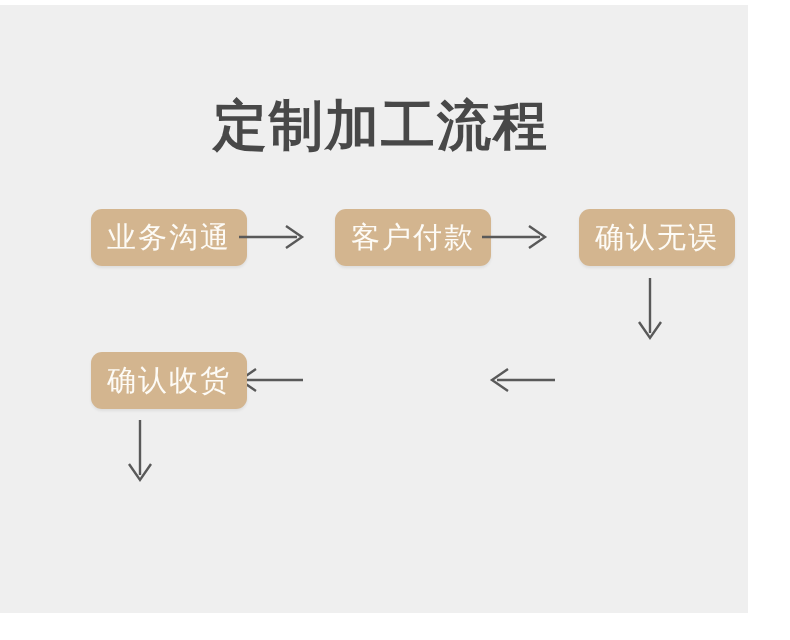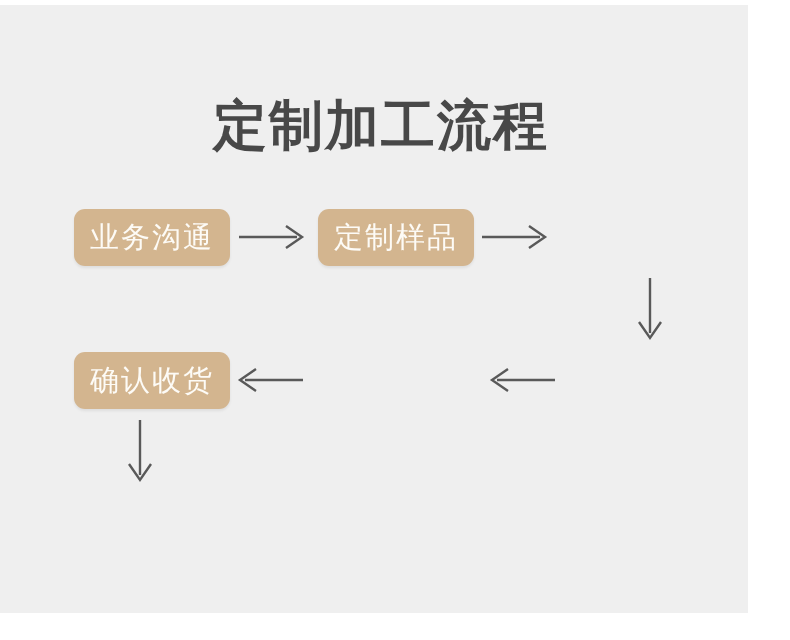--- a/index.html
+++ b/index.html
@@ -42,20 +42,21 @@
     border-radius: 11px;
     box-shadow: 0 2px 3px rgba(0,0,0,0.07);
     display: flex;
     align-items: center;
     justify-content: center;
     color: #fdfbf6;
     font-size: 29px;
     font-weight: 300;
     letter-spacing: 2px;
     white-space: nowrap;
+    margin-left: 17px;
   }
 
   
   .col1 { left: 74px; }
   .col2 { left: 318px; }
   .col3 { left: 562px; }
   .row1 { top: 209px; }
   .row2 { top: 352px; border-radius: 11px; }
   .row3 { top: 494px; }
 
@@ -77,29 +78,30 @@
 
   <div class="flow-node col1 row1">业务沟通</div>
 
   <div class="arrow" style="left:238px; top:223px;">
     <svg width="68" height="28" viewBox="0 0 68 28">
       <line x1="1" y1="14" x2="59" y2="14"></line>
       <polyline points="48,3 64,14 48,25"></polyline>
     </svg>
   </div>
 
-  <div class="flow-node col2 row1">定制样品</div>
+  <div class="flow-node col2 row1">客户付款</div>
 
   <div class="arrow" style="left:481px; top:223px;">
     <svg width="68" height="28" viewBox="0 0 68 28">
       <line x1="1" y1="14" x2="59" y2="14"></line>
       <polyline points="48,3 64,14 48,25"></polyline>
     </svg>
   </div>
 
+  <div class="flow-node col3 row1">确认无误</div>
 
   <div class="arrow" style="left:636px; top:277px;">
     <svg width="28" height="64" viewBox="0 0 28 64">
       <line x1="14" y1="1" x2="14" y2="56"></line>
       <polyline points="3,45 14,61 25,45"></polyline>
     </svg>
   </div>
 
 
   <div class="arrow" style="left:488px; top:366px;">

